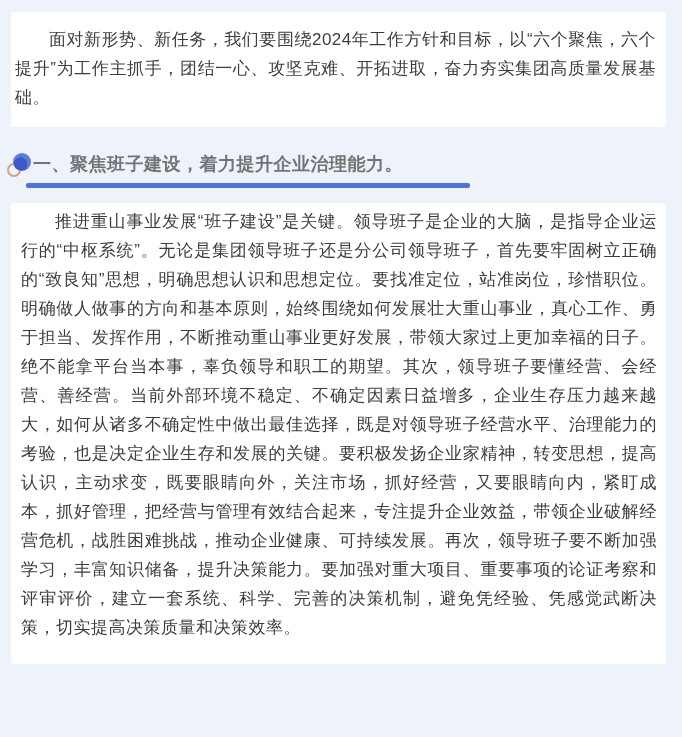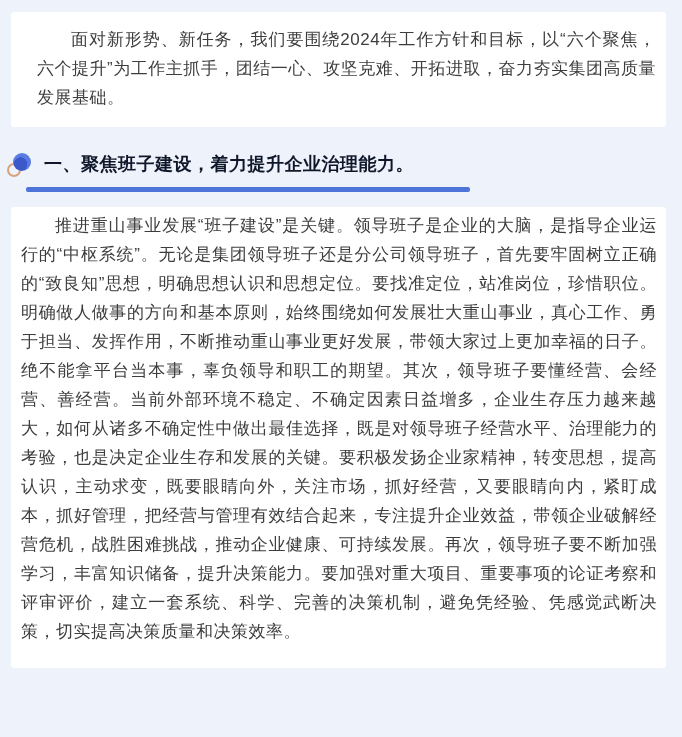--- a/index.html
+++ b/index.html
@@ -14,21 +14,21 @@
   .page {
     width: 682px;
     height: 737px;
     padding-top: 12px;
   }
   .card {
     background: #ffffff;
     margin: 0 16px 0 11px;
     border-radius: 3px;
   }
-  .card.intro-card { padding: 13px 10px 15px 26px; }
+  .card.intro-card { padding: 13px 10px 15px 4px; }
   .card.body-card  { padding: 4px 9px 22px 10px; }
   .para {
     margin: 0;
     font-size: 17px;
     line-height: 29px;
     color: #3d3d3d;
     text-indent: 2em;
     text-align: justify;
     letter-spacing: 0.5px;
   }
@@ -56,25 +56,25 @@
     position: absolute;
     left: 0;
     bottom: 0;
     width: 14px;
     height: 14px;
     border: 2px solid #d8a27d;
     border-radius: 50%;
     background: transparent;
   }
   .section-title {
-    margin: 11px;
+    margin: 0;
     padding-left: 7px;
     font-size: 18px;
     font-weight: bold;
-    color: #0f172a;
+    color: #737373;
     letter-spacing: 0.5px;
   }
   .title-underline {
     width: 444px;
     height: 5px;
     margin-top: 7px;
     border-radius: 2px;
     background: #4d74d8;
   }
 </style>

